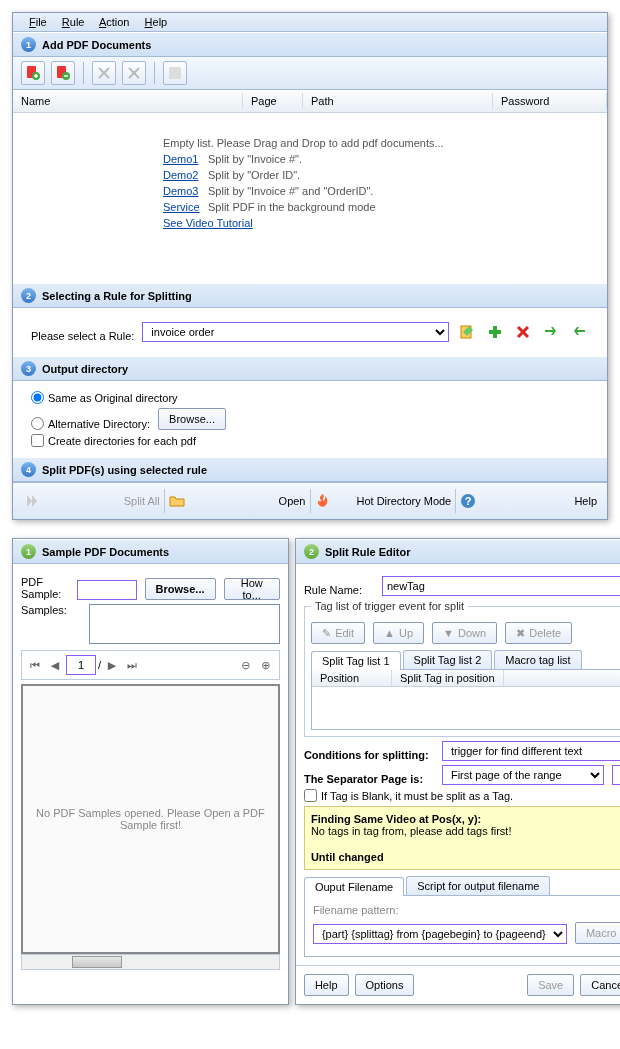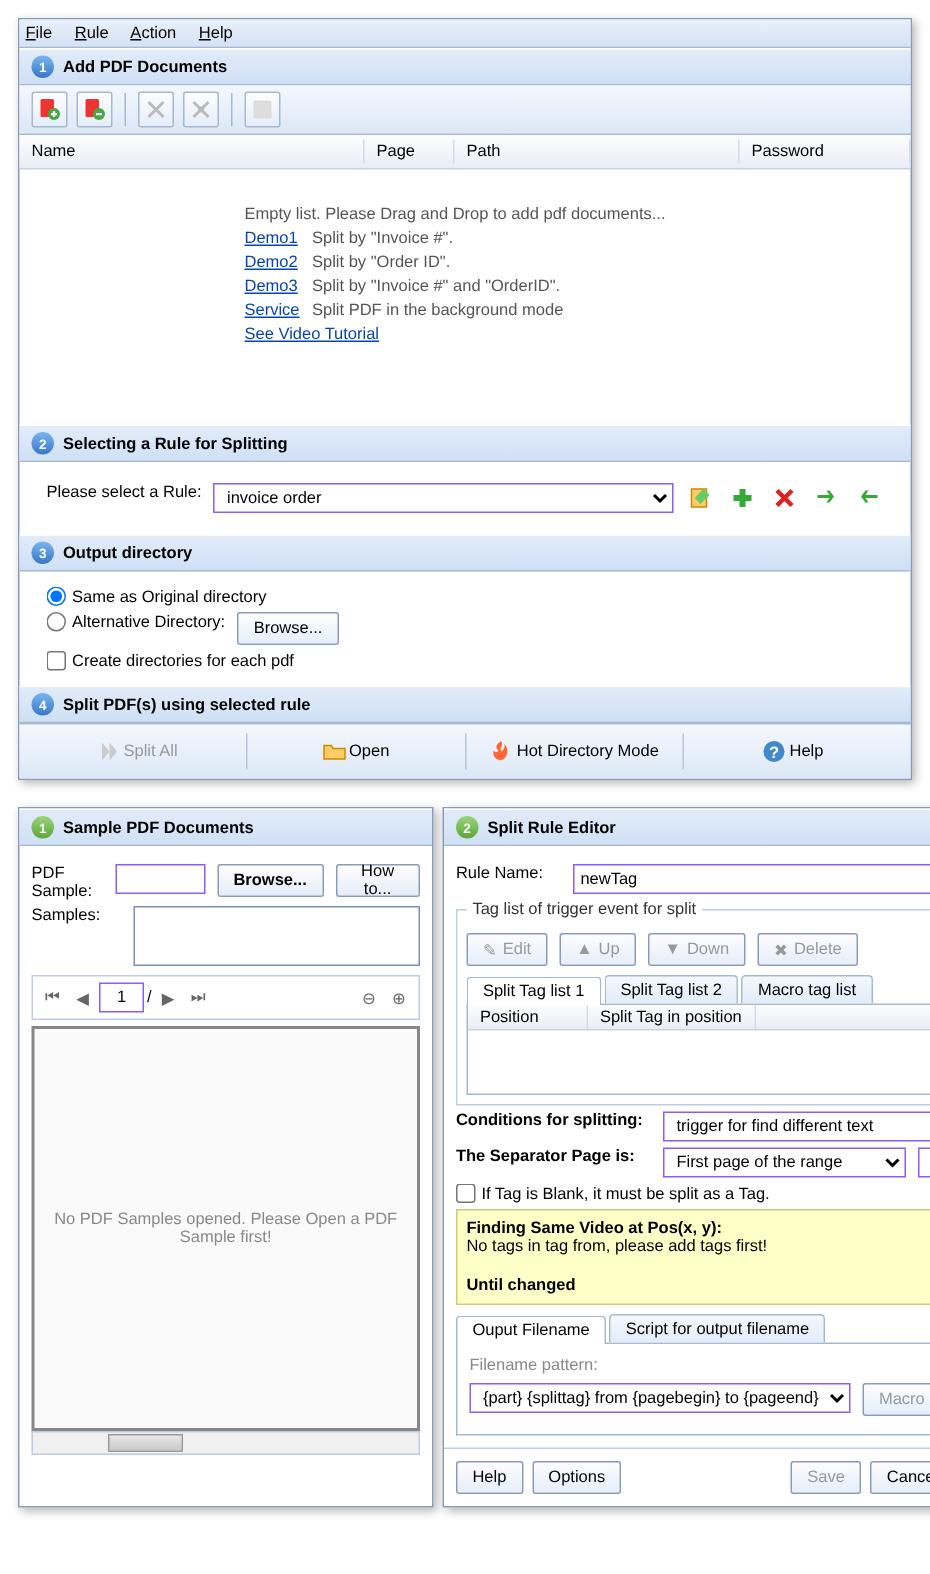--- a/index.html
+++ b/index.html
@@ -1,39 +1,39 @@
 <!DOCTYPE html>
 <html><head>
 <meta charset="utf-8">
 <style>
 *{box-sizing:border-box;margin:0;padding:0;font-family:Tahoma,Arial,sans-serif;font-size:11px}
 body{background:#fff;padding:12px}
 .window{border:1px solid #8a9bb8;box-shadow:2px 2px 6px rgba(0,0,0,0.3);margin-bottom:18px;background:#fff}
-.menubar{background:linear-gradient(#e8f0fb,#d5e3f5);padding:3px 4px;border-bottom:1px solid #a5b8d4}
+.menubar{background:linear-gradient(#e8f0fb,#d5e3f5);padding:3px 16px;border-bottom:1px solid #a5b8d4}
 .menubar span{margin-right:12px;cursor:default}
 .menubar u{text-decoration:underline}
 .section-hdr{background:linear-gradient(#e2ecf9,#cfe0f5);border-top:1px solid #fff;border-bottom:1px solid #a5b8d4;padding:4px 8px;display:flex;align-items:center;gap:6px;font-weight:bold}
 .num-badge{width:15px;height:15px;border-radius:50%;background:linear-gradient(#7bb4f0,#3678c8);color:#fff;display:flex;align-items:center;justify-content:center;font-size:9px;font-weight:bold}
 .num-badge.g{background:linear-gradient(#9bd47b,#5aa838)}
 .toolbar{background:linear-gradient(#f4f8fd,#dce8f7);border-bottom:1px solid #a5b8d4;padding:4px 8px;display:flex;gap:6px;align-items:center}
 .tbtn{width:24px;height:24px;display:flex;align-items:center;justify-content:center;background:linear-gradient(#fdfdfd,#e6eefa);border:1px solid #a5b8d4;border-radius:2px}
 .ico{width:16px;height:16px}
 .divider{width:1px;height:22px;background:#a5b8d4;margin:0 2px}
 .col-hdr{display:flex;background:linear-gradient(#fdfdfd,#e9eef6);border-bottom:1px solid #c8d2e0;padding:3px 0}
 .col-hdr span{padding:2px 8px;border-right:1px solid #d4dce8}
 .doclist{height:170px;padding:22px 0 0 150px;color:#555}
 .doclist .lnk{color:#0645ad;text-decoration:underline;display:inline-block;width:45px}
 .doclist .row{line-height:16px}
 .body-pad{padding:10px 18px}
-.field-row{display:flex;align-items:flex-start;gap:8px;margin:4px 0}
+.field-row{display:flex;align-items:flex-end;gap:8px;margin:4px 0}
 select,input[type=text]{border:1px solid #8b5cf6;padding:2px 4px;height:20px;background:#fff}
 .btn{background:linear-gradient(#fdfdfd,#e6eefa);border:1px solid #8a9bb8;border-radius:2px;padding:2px 10px;height:22px;display:flex;align-items:center;gap:4px}
 .ibtn{width:20px;height:20px;display:flex;align-items:center;justify-content:center}
 .action-bar{background:linear-gradient(#f4f8fd,#dce8f7);border-top:1px solid #a5b8d4;padding:6px;display:flex}
-.action-bar .abtn{flex:1;display:flex;align-items:center;justify-content:center;gap:2px;border-right:1px solid #b8c6dc;padding:4px}
+.action-bar .abtn{flex:1;display:flex;align-items:center;justify-content:space-between;gap:2px;border-right:1px solid #b8c6dc;padding:4px}
 .action-bar .abtn:last-child{border-right:none}
 .dual{display:flex;gap:6px}
 .pane{flex:1;border:1px solid #8a9bb8;box-shadow:2px 2px 6px rgba(0,0,0,0.3);background:#fff;display:flex;flex-direction:column}
 .pane-body{padding:8px;flex:1}
 .fieldset{border:1px solid #c0cde0;padding:6px;margin:4px 0}
 .fieldset legend{padding:0 4px;color:#333}
 .tabs{display:flex;border-bottom:1px solid #a5b8d4;margin-top:6px}
 .tab{padding:3px 10px;border:1px solid #a5b8d4;border-bottom:none;background:linear-gradient(#f4f8fd,#e2ecf9);margin-right:2px;border-radius:3px 3px 0 0}
 .tab.active{background:#fff;position:relative;top:1px}
 .tagarea{border:1px solid #a5b8d4;border-top:none;height:60px}

